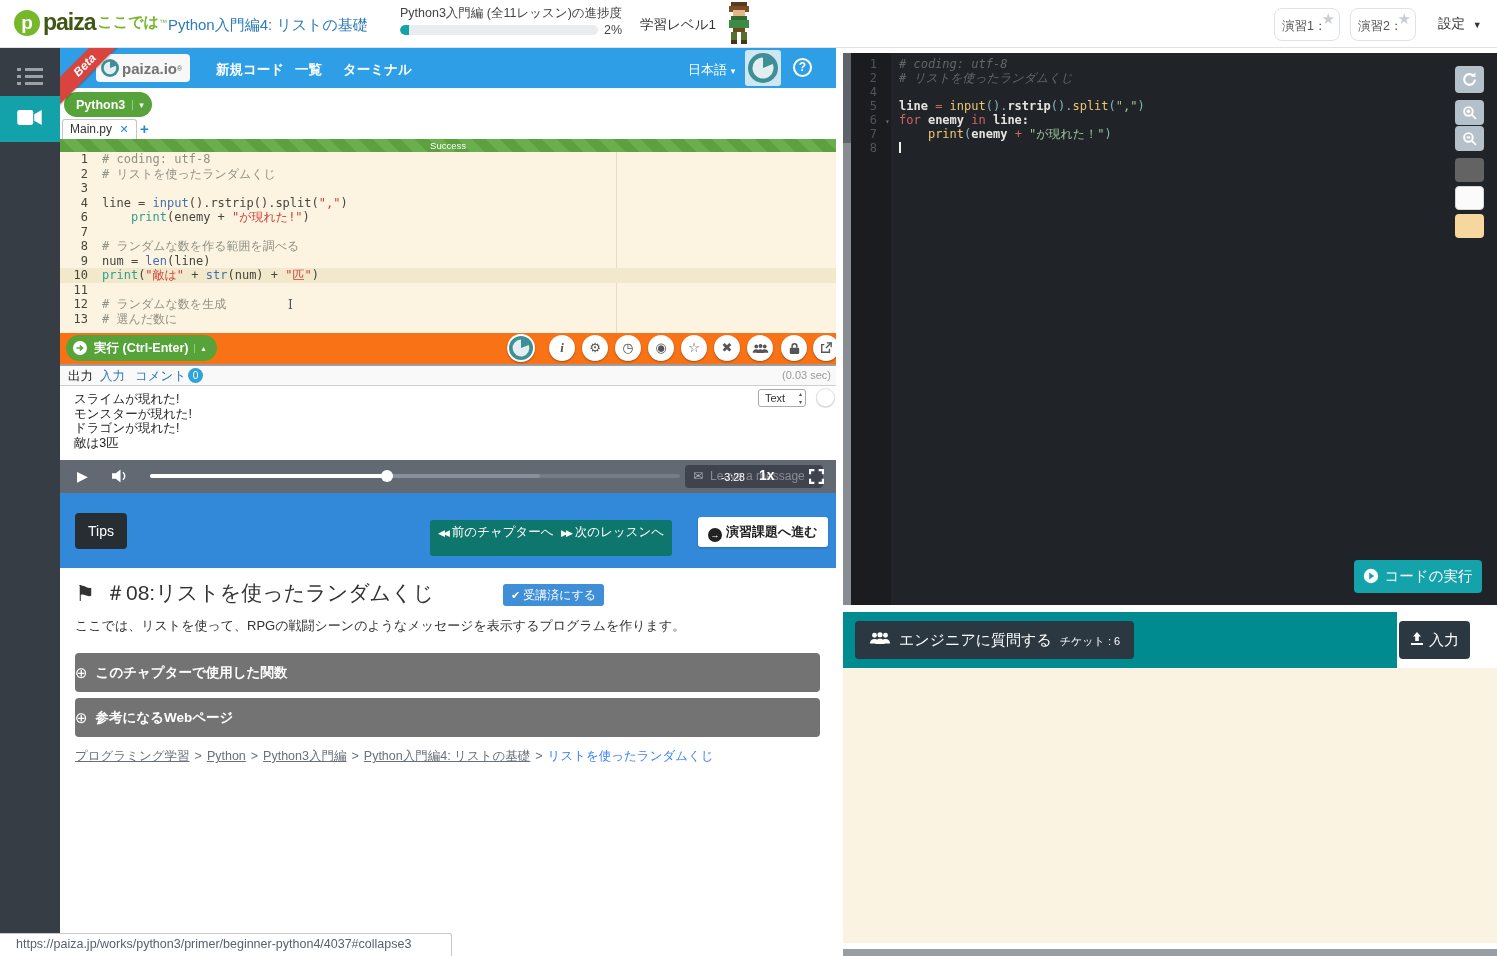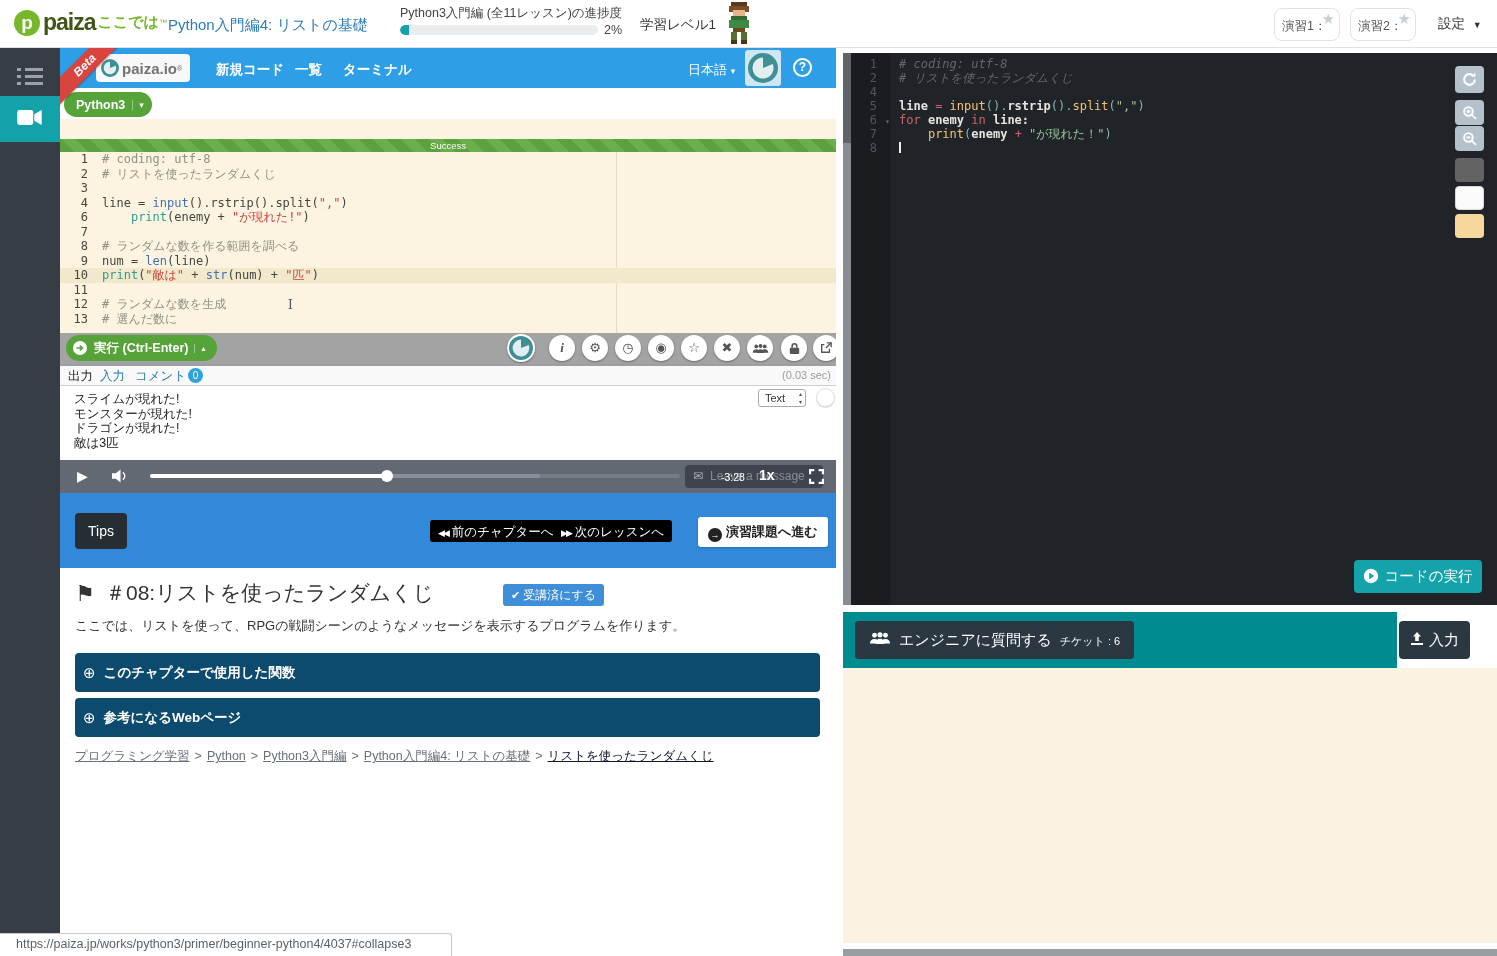--- a/index.html
+++ b/index.html
@@ -79,21 +79,21 @@
   .video-code .cl.hl { background:#f2e9cd; }
   .video-code .ln { display:inline-block; width:28px; text-align:right; margin-right:14px; color:#45453c; }
   .video-code .fold { display:inline-block; width:12px; margin-right:-12px; transform:translateX(-12px);
                       font-size:8px; color:#8a8068; }
   .video-code .tk-c { color:#8f9186; } .video-code .tk-k { color:#4271ae; }
   .video-code .tk-g { color:#2f9c91; } .video-code .tk-s { color:#cf3f34; }
   .video-code .tk-t { color:#45453e; }
   .ibeam { position:absolute; left:228px; top:146px; color:#4e5358; font-size:12px;
            font-family:"DejaVu Serif",serif; }
 
-  .run-row { position:absolute; left:0; top:285px; width:776px; height:31px; background:#a3a3a3; }
+  .run-row { position:absolute; left:0; top:285px; width:776px; height:31px; background:#f97316; }
   .run-btn { position:absolute; left:6px; top:2px; height:26px; background:#55a339; border-radius:13px;
              color:#fff; font-size:12.5px; font-weight:bold; display:flex; align-items:center; padding:0 6px 0 6px; }
   .run-btn .lbl { margin:0 6px; }
   .run-btn .caret { font-size:8px; padding:0 6px; border-left:1px solid rgba(255,255,255,.4); }
   .circ { position:absolute; top:2px; width:26px; height:26px; background:#fff; border-radius:50%;
           box-shadow:0 1px 2px rgba(0,0,0,.35); color:#555; font-size:13px; text-align:center; line-height:26px;
           display:flex; align-items:center; justify-content:center; }
   .run-sep { position:absolute; left:0; top:316px; width:776px; height:2px; background:#9b9fa3; }
 
   .out-tabs { position:absolute; left:0; top:318px; width:776px; height:19px; background:#f9f9f9; font-size:12.5px; }
@@ -124,47 +124,47 @@
                 border-radius:4px; color:rgba(255,255,255,.38); font-size:12px; line-height:23px; padding-left:8px; }
   .msg-widget .env { color:rgba(255,255,255,.55); margin-right:7px; }
   .time-remaining { position:absolute; left:661px; top:11px; color:#fff; font-size:10.5px; z-index:3; }
   .speed { position:absolute; left:699px; top:7px; color:#fff; font-size:14px; font-weight:bold; z-index:3; }
   .fs-icon { position:absolute; left:749px; top:9px; z-index:3; }
 
   
   .blue-bar { position:absolute; left:60px; top:493px; width:776px; height:75px; background:#3288d9; }
   .tips-btn { position:absolute; left:15px; top:20px; width:52px; height:36px; background:#262d33; border-radius:4px;
               color:#fff; font-size:14px; text-align:center; line-height:36px; }
-  .nav-btn { position:absolute; top:27px; height:22px; background:#000000; border-radius:3px; color:#fff;
+  .nav-btn { position:absolute; top:27px; height:36px; background:#0f766e; border-radius:3px; color:#fff;
              font-size:12.5px; line-height:24px; padding:0 8px; }
   .nav-btn .tri { font-size:9px; letter-spacing:-2px; margin-right:4px; }
   #prev-btn { left:370px; } #next-btn { left:493px; }
   .exercise-btn { position:absolute; left:638px; top:24px; height:30px; background:#fff; border-radius:3px;
                   color:#222; font-size:13px; font-weight:bold; line-height:30px; padding:0 10px;
                   box-shadow:0 1px 2px rgba(0,0,0,.2); }
   .exercise-btn .circ-arrow { display:inline-block; width:14px; height:14px; background:#222; color:#fff;
                   border-radius:50%; font-size:9px; text-align:center; line-height:14px; margin-right:4px;
                   vertical-align:-2px; }
 
   
   .content { position:absolute; left:60px; top:568px; width:776px; height:365px; background:#fff; }
   .flag { position:absolute; left:15px; top:13px; font-size:22px; color:#333; }
   .lesson-title { position:absolute; left:45px; top:11px; font-size:21px; color:#333; }
   .complete-btn { position:absolute; left:443px; top:16px; height:22px; background:#3e8ed8; border-radius:3px;
                   color:#fff; font-size:12px; line-height:22px; padding:0 8px; }
   .complete-btn .chk { font-size:11px; margin-right:3px; }
   .lesson-desc { position:absolute; left:15px; top:49px; font-size:13px; color:#333; }
-  .accordion { position:absolute; left:15px; width:745px; height:39px; background:#0c4a6e; border-radius:4px;
-               color:#fff; font-size:13.5px; font-weight:bold; line-height:39px; padding-left:8px; }
+  .accordion { position:absolute; left:15px; width:745px; height:39px; background:#737373; border-radius:4px;
+               color:#fff; font-size:13.5px; font-weight:bold; line-height:39px; padding-left:0; }
   .accordion .plus { font-size:15px; font-weight:normal; margin-right:8px; vertical-align:-1px; }
   #acc1 { top:85px; } #acc2 { top:130px; }
   .breadcrumb { position:absolute; left:15px; top:180px; font-size:12.5px; color:#68717a; }
   .crumb-link { color:#68717a; text-decoration:underline; cursor:pointer; }
   .crumb-sep { margin:0 5px; }
-  .crumb-current { color:#0f172a;text-decoration:underline; }
+  .crumb-current { color:#3b82f6; }
 
   .url-tooltip { position:absolute; left:0; top:933px; width:452px; height:23px; background:#fff;
                  border:1px solid #c8c8c8; border-left:none; border-bottom:none; border-radius:0 3px 0 0;
                  font-size:12.5px; color:#58626b; line-height:21px; padding-left:16px; z-index:40; }
 
   
   .r-scroll { position:absolute; left:843px; top:53px; width:8px; height:552px; background:#878d93; }
   .r-thumb { position:absolute; left:843px; top:53px; width:8px; height:90px; background:#5e646a; z-index:2; }
   .dark-editor { position:absolute; left:851px; top:53px; width:646px; height:552px; background:#202327; overflow:hidden; }
   .gutter-bg { position:absolute; left:0; top:0; width:40px; height:552px; background:#1a1c20; }
@@ -291,20 +291,27 @@
           </svg>
       </span>
       <span class="io-help">?</span>
     </div>
     <div class="io-toolbar">
       <div class="py-pill">
         <span>Python3</span>
         <span class="caret">▾</span>
       </div>
     </div>
+    <div class="tab-row">
+      <span class="file-tab">
+        <span>Main.py</span>
+        <span class="x">✕</span>
+      </span>
+      <span class="add-tab">+</span>
+    </div>
     <div class="success-bar">Success</div>
 
     <div class="video-code">
       <div class="ruler"></div>
     <div class="cl"><span class="ln">1</span><span class="ct"><span class="tk-c"># coding: utf-8</span></span></div>
         <div class="cl"><span class="ln">2</span><span class="ct"><span class="tk-c"># リストを使ったランダムくじ</span></span></div>
         <div class="cl"><span class="ln">3</span><span class="ct"></span></div>
         <div class="cl"><span class="ln">4</span><span class="ct"><span class="tk-t">line = </span><span class="tk-k">input</span><span class="tk-t">().rstrip().split(</span><span class="tk-s">","</span><span class="tk-t">)</span></span></div>
         <div class="cl"><span class="ln">6</span><span class="ct"><span class="tk-t">    </span><span class="tk-g">print</span><span class="tk-t">(enemy + </span><span class="tk-s">"が現れた!"</span><span class="tk-t">)</span></span></div>
         <div class="cl"><span class="ln">7</span><span class="ct"></span></div>

